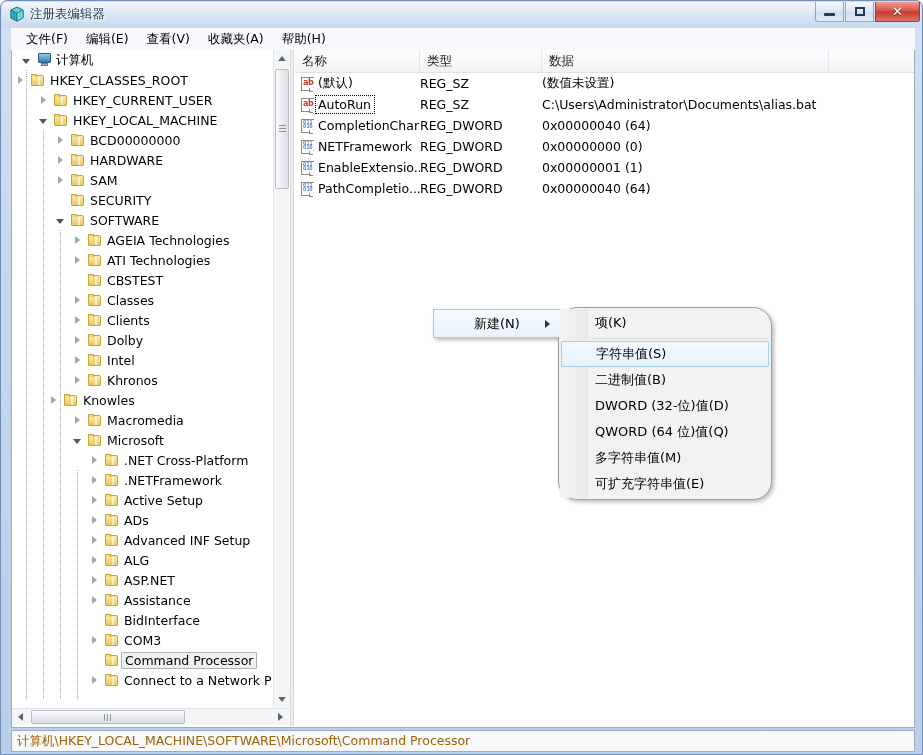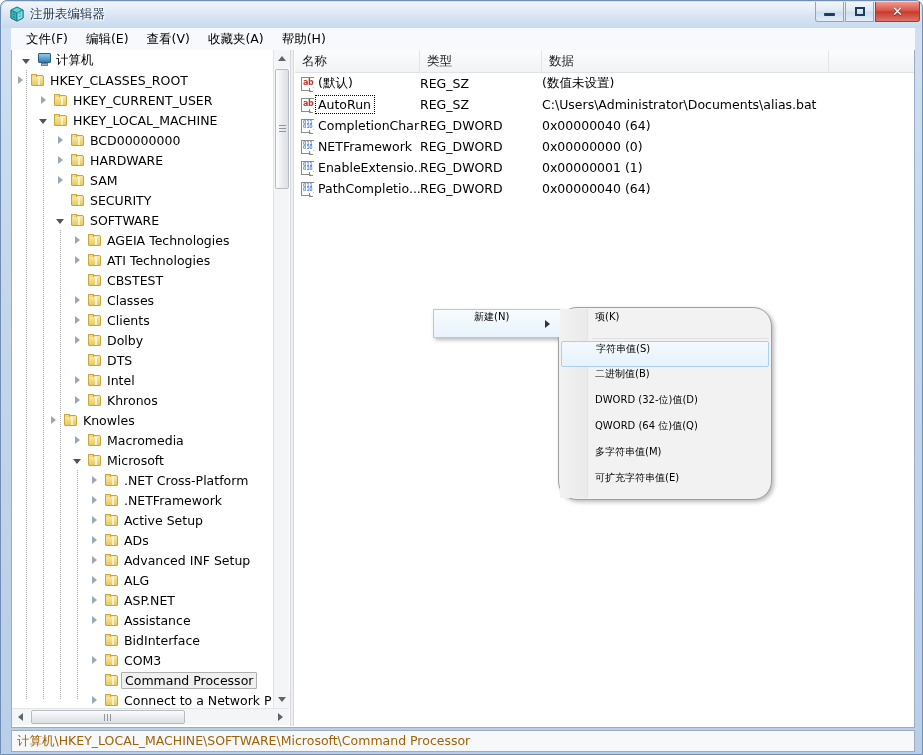--- a/index.html
+++ b/index.html
@@ -272,23 +272,23 @@
     border: 1px solid #a0a0a0;
     box-shadow: 2px 2px 4px rgba(0,0,0,.28);
     padding: 2px 0;
   }
   .ctxmenu .gutter {
     position: absolute; left: 1px; top: 1px; bottom: 1px; width: 28px;
     background: linear-gradient(to right,#f2f2f2,#eaeaea);
     border-right: 1px solid #e4e4e4;
   }
   .ctxitem {
-    position: relative; height: 26px; display: flex; align-items: flex-start;
+    position: relative; height: 26px; display: flex; align-items: center;
     padding-left: 36px; padding-right: 28px;
-    font-size: 10px; color: #000; white-space: nowrap; z-index: 1;
+    font-size: 13px; color: #000; white-space: nowrap; z-index: 1;
   }
   .ctxitem.highlight {
     background: linear-gradient(to bottom,#f4f9fe,#e6f2fc);
     border: 1px solid #a8cfeb;
     border-radius: 2px;
     margin: 0 2px;
     padding-left: 34px;
   }
   .ctxsep {
     height: 1px; background: #e0e0e0; margin: 2px 2px 2px 33px; position: relative; z-index: 1;
@@ -541,31 +541,20 @@
               <span class="arrow-collapsed"></span>
             </span>
             <span class="tw-icon">
               <span class="folder">
                 <span class="back"></span>
                 <span class="tab"></span>
                 <span class="spine"></span>
               </span>
             </span>
             <span class="tw-label">Dolby</span>
-          </div>
-          <div class="trow" style="padding-left: 57px;">
-            <span class="tw-arrow"></span>
-            <span class="tw-icon">
-              <span class="folder">
-                <span class="back"></span>
-                <span class="tab"></span>
-                <span class="spine"></span>
-              </span>
-            </span>
-            <span class="tw-label">DTS</span>
           </div>
           <div class="trow" style="padding-left: 57px;">
             <span class="tw-arrow">
               <span class="arrow-collapsed"></span>
             </span>
             <span class="tw-icon">
               <span class="folder">
                 <span class="back"></span>
                 <span class="tab"></span>
                 <span class="spine"></span>

